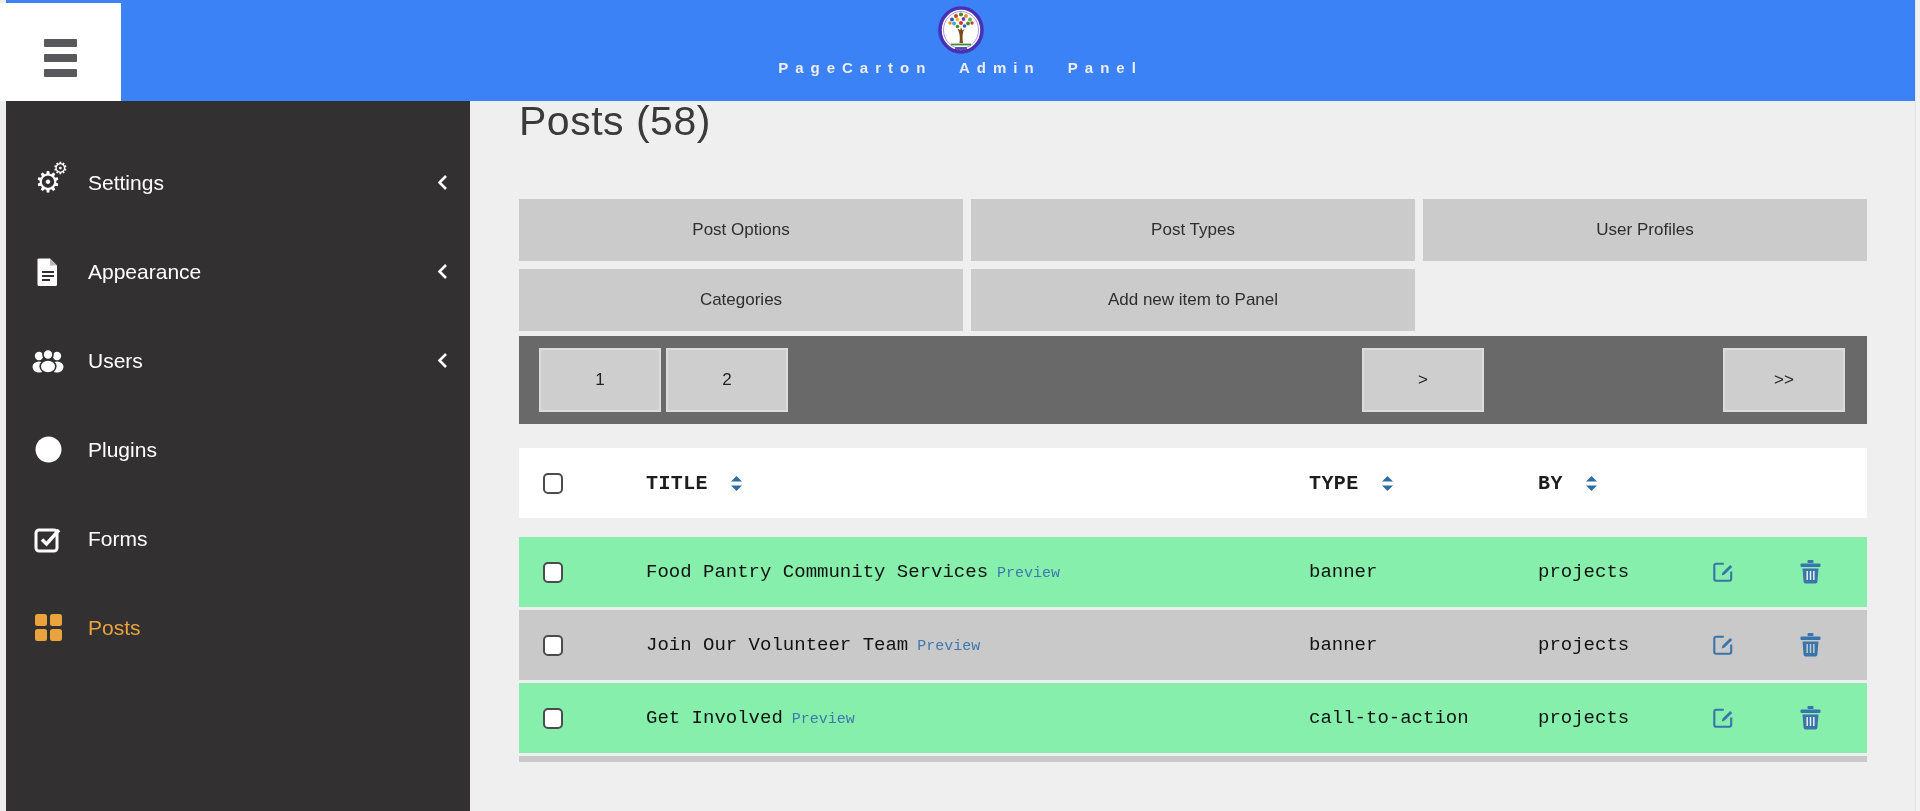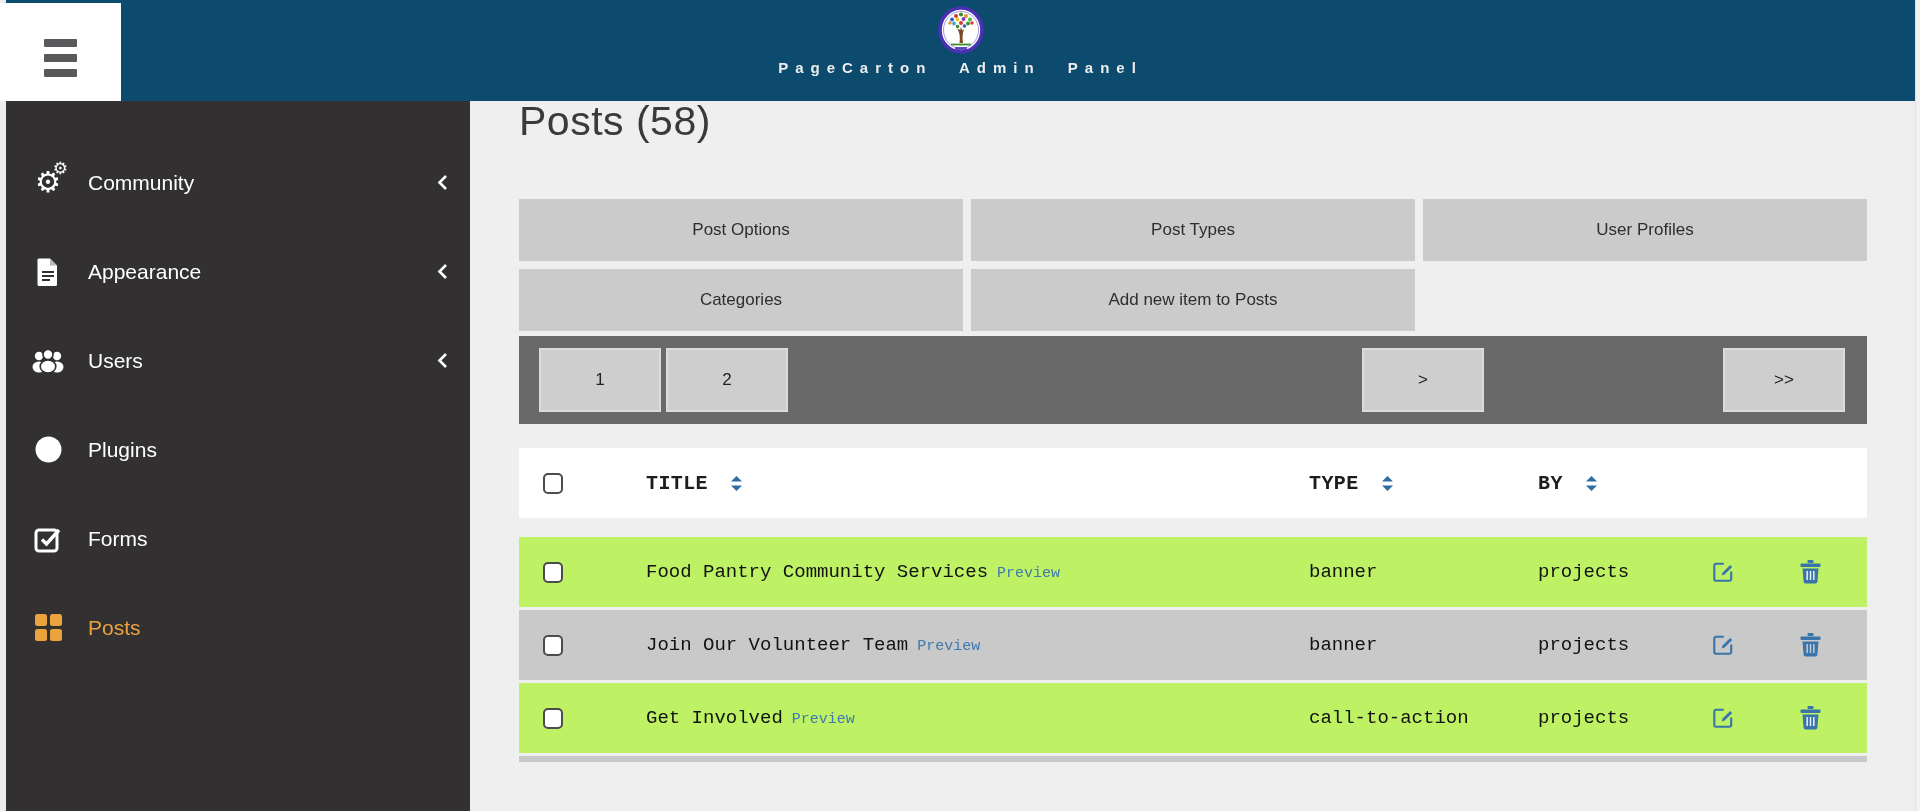--- a/index.html
+++ b/index.html
@@ -2,21 +2,21 @@
 <html><head>
 <meta charset="utf-8">
 <style>
   * { box-sizing: border-box; margin: 0; padding: 0; }
   html,body { width:1920px; height:811px; overflow:hidden; }
   body { font-family:"Liberation Sans", sans-serif; background:#ececec; }
 
   .page { position:relative; width:1920px; height:811px; background:#ececec; overflow:hidden; }
 
   
-  .header { position:absolute; left:6px; top:0; right:5px; height:121px; background:#0c4a6e; }
+  .header { position:absolute; left:6px; top:0; right:5px; height:121px; background:#3b82f6; }
   .menu-box { position:absolute; left:0; top:3px; width:121px; height:98px; background:#ffffff;
               display:flex; justify-content:center; cursor:pointer; z-index:2; }
   .hamburger { margin-top:36px; width:33px; }
   .hamburger .bar { height:8px; background:#59595b; margin-bottom:7px; border-radius:1px; }
   .brand { position:absolute; left:0; right:0; top:6px; display:flex; flex-direction:column; align-items:center; }
   .brand-title { color:#ededed; font-size:15px; font-weight:bold; letter-spacing:7px; word-spacing:16px; margin-top:5px; white-space:nowrap; }
 
   
   .sidebar { position:absolute; left:6px; top:101px; width:464px; bottom:0; background:#323031; padding-top:37px; }
   .nav-item { height:89px; display:flex; align-items:center; padding:0 22px 0 24px; color:#ffffff; font-size:21px; cursor:pointer; }
@@ -36,21 +36,21 @@
 
   .pager { margin-top:5px; height:88px; background:#696969; position:relative; }
   .page-btn { position:absolute; top:12px; width:122px; height:64px; background:#cecece; border:2px solid #dcdcdc;
               display:flex; align-items:center; justify-content:center; font-size:17px; color:#222; cursor:pointer; }
   .pg-1 { left:20px; } .pg-2 { left:147px; } .pg-next { left:843px; } .pg-last { left:1204px; }
 
   
   .posts-table { margin-top:24px;font-family:Liberation Mono, monospace; }
   .thead { background:#ffffff; height:70px; display:flex; align-items:center; }
   .tr { height:73px; border-bottom:3px solid #efefef; display:flex; align-items:center; }
-  .tr.row-light { background:#bef264; }
+  .tr.row-light { background:#86efac; }
   .tr.row-gray  { background:#c9c9c9; }
   .thead-spacer { height:19px; }
   .partial-row { height:6px; background:#c9c9c9; }
 
   .c-check { width:127px; padding-left:24px; }
   .c-title { width:663px; }
   .c-type  { width:229px; }
   .c-by    { width:154px; }
   .c-edit  { width:62px;  display:flex; justify-content:center; }
   .c-trash { flex:1; display:flex; justify-content:center; }
@@ -109,21 +109,21 @@
     </div>
   </div>
 
   <div class="sidebar">
 
     <div class="nav-item">
       <span class="nav-icon">
         <span class="gear-main">⚙</span>
           <span class="gear-small">⚙</span>
       </span>
-      <span class="nav-label">Community</span>
+      <span class="nav-label">Settings</span>
       <span class="nav-chevron">
         <svg width="11" height="17" viewBox="0 0 11 17">
             <path d="M9 2L2.5 8.5 9 15" stroke="#fff" stroke-width="2.6" fill="none"></path>
           </svg>
       </span>
     </div>
 
     <div class="nav-item">
       <span class="nav-icon">
         <svg width="24" height="30" viewBox="0 0 24 30">
@@ -192,21 +192,21 @@
   </div>
 
   <div class="main">
     <h1 class="page-title">Posts (58)</h1>
 
     <div class="btn-grid">
       <div class="grid-btn">Post Options</div>
       <div class="grid-btn">Post Types</div>
       <div class="grid-btn">User Profiles</div>
       <div class="grid-btn">Categories</div>
-      <div class="grid-btn">Add new item to Posts</div>
+      <div class="grid-btn">Add new item to Panel</div>
     </div>
 
     <div class="pager">
       <div class="page-btn pg-1">1</div>
       <div class="page-btn pg-2">2</div>
       <div class="page-btn pg-next">&gt;</div>
       <div class="page-btn pg-last">&gt;&gt;</div>
     </div>
 
     <div class="posts-table">

